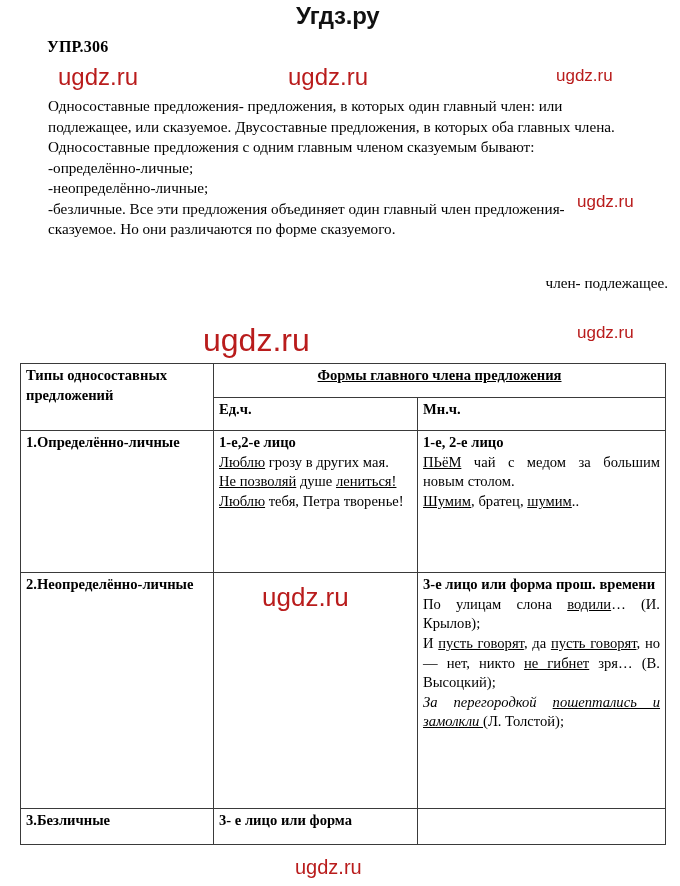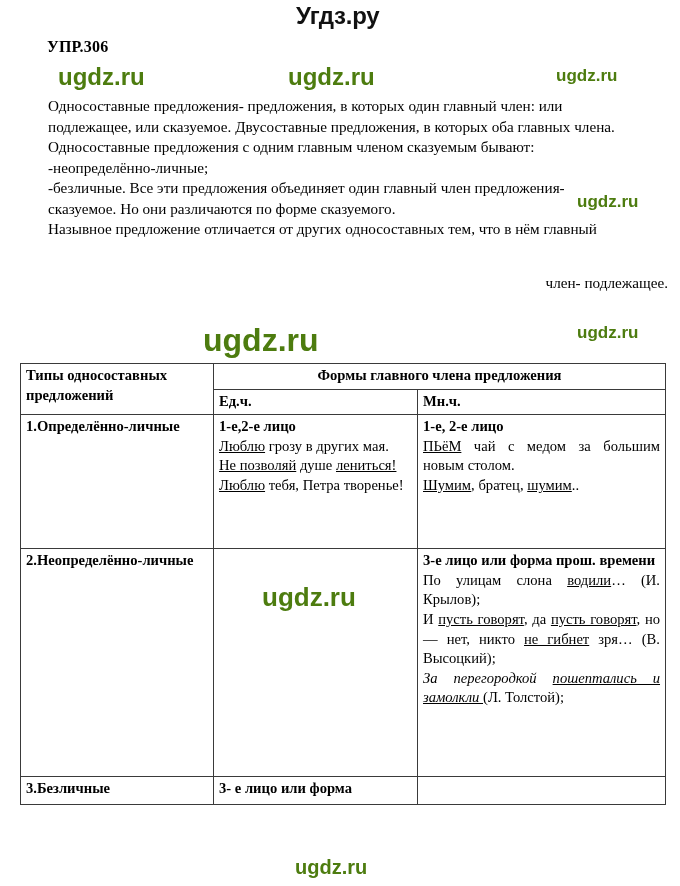--- a/index.html
+++ b/index.html
@@ -33,22 +33,22 @@
     font-size: 24px;
     letter-spacing: -0.2px;
     color: #111111;
     white-space: nowrap;
   }
 
   
   .wm {
     position: absolute;
     font-family: "Liberation Sans", "DejaVu Sans", sans-serif;
-    font-weight: bold;
-    color: #4d7c0f;
+    font-weight: normal;
+    color: #b91c1c;
     white-space: nowrap;
     pointer-events: none;
     z-index: 5;
   }
   .wm-a { left: 58px;  top: 63px;  font-size: 24px; }
   .wm-b { left: 288px; top: 63px;  font-size: 24px; }
   .wm-c { left: 556px; top: 66px;  font-size: 17px; }
   .wm-d { left: 577px; top: 192px; font-size: 17px; }
   .wm-e { left: 203px; top: 322px; font-size: 32px; }
   .wm-f { left: 577px; top: 323px; font-size: 17px; }
@@ -94,28 +94,28 @@
   table.grammar {
     border-collapse: collapse;
     width: 645px;
     table-layout: fixed;
     font-size: 14.6px;
     line-height: 19.6px;
   }
   table.grammar td {
     border: 1.4px solid #3a3a3a;
     vertical-align: top;
-    padding: 2px 5px 3px 5px;
+    padding: 2px 5px 11px 5px;
   }
   col.c1 { width: 193px; }
   col.c2 { width: 204px; }
   col.c3 { width: 248px; }
 
   .b    { font-weight: bold; }
-  .ctr  { text-align: center; }
+  .ctr  { text-align: center; text-decoration: underline; }
   .just { text-align: justify; }
   .u    { text-decoration: underline; }
   .it   { font-style: italic; }
   .itu  { font-style: italic; text-decoration: underline; }
 
   .cell-p { margin: 0; }
   .cell-p + .cell-p { margin-top: 0; }
 
   td.tall-a { height: 128px; }
   td.tall-b { height: 222px; }
@@ -127,24 +127,24 @@
 <div class="page">
 
   <div class="site-logo">Угдз.ру</div>
 
   <div class="ex-title">УПР.306</div>
 
   <div class="body-text">
     <p class="tight">Односоставные предложения- предложения, в которых один главный член: или</p>
     <p class="tight">подлежащее, или сказуемое. Двусоставные предложения, в которых оба главных члена.</p>
     <p class="tight">Односоставные предложения с одним главным членом сказуемым бывают:</p>
+    <p class="tight">-определённо-личные;</p>
     <p class="tight">-неопределённо-личные;</p>
     <p class="tight">-безличные. Все   эти предложения объединяет один главный член предложения-</p>
     <p class="tight">сказуемое. Но они различаются по форме сказуемого.</p>
-    <p class="tight">Назывное предложение отличается от других односоставных тем, что в нём главный</p>
     <p class="tight">член- подлежащее.</p>
   </div>
 
   <div class="wm wm-a">ugdz.ru</div>
   <div class="wm wm-b">ugdz.ru</div>
   <div class="wm wm-c">ugdz.ru</div>
   <div class="wm wm-d">ugdz.ru</div>
   <div class="wm wm-e">ugdz.ru</div>
   <div class="wm wm-f">ugdz.ru</div>
   <div class="wm wm-g">ugdz.ru</div>

